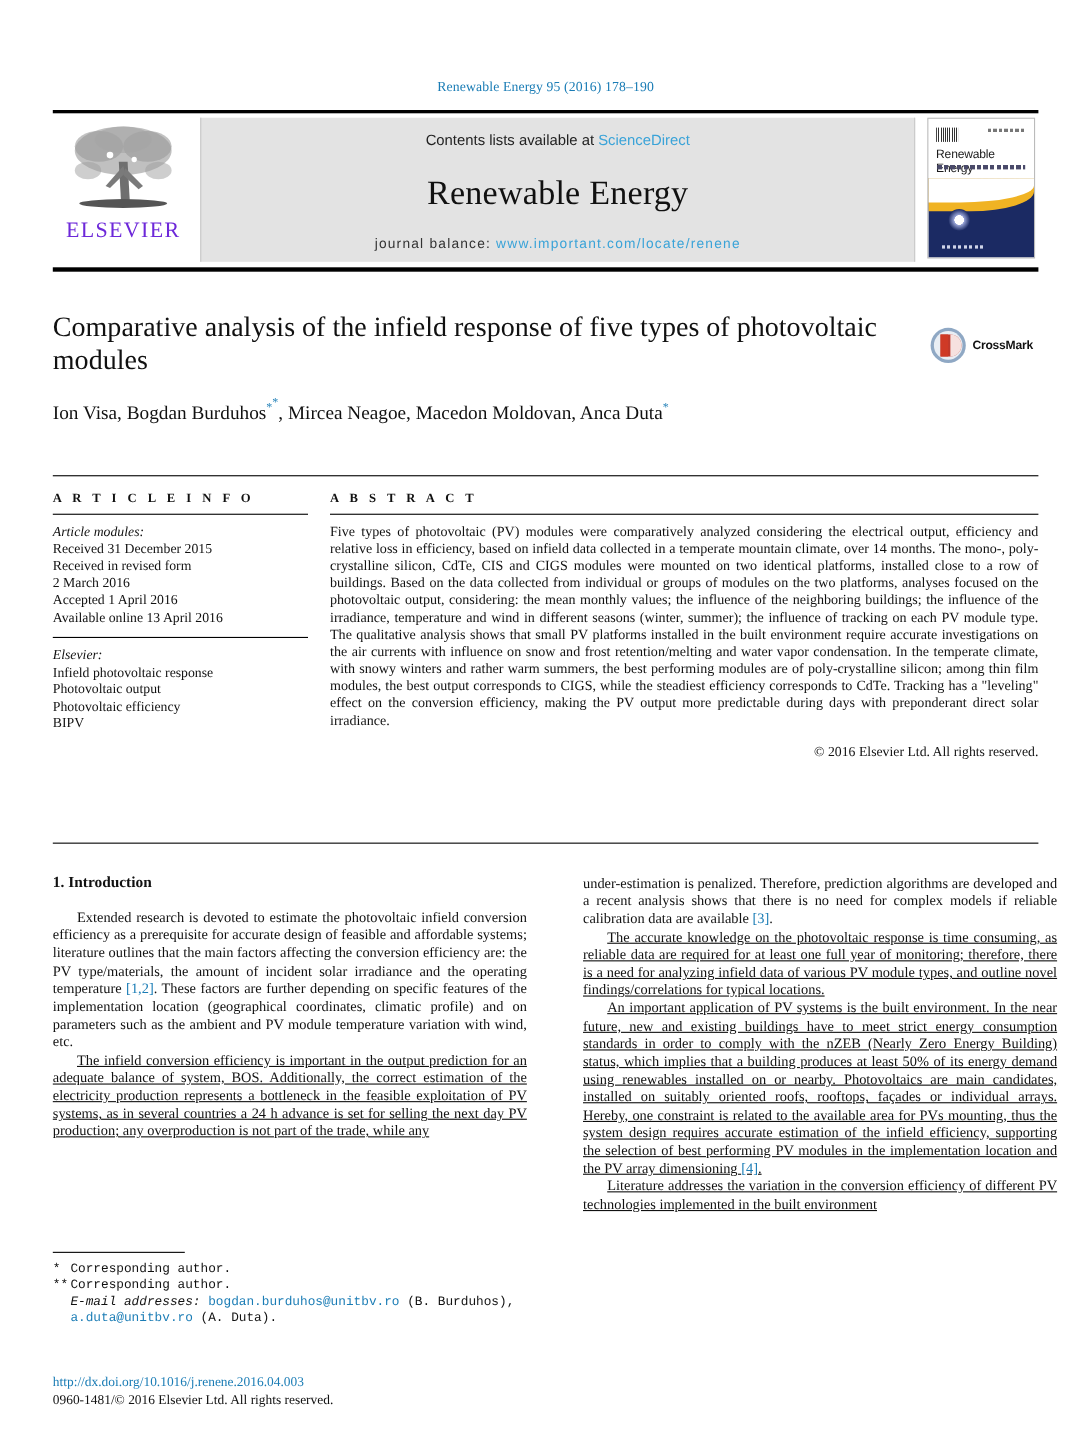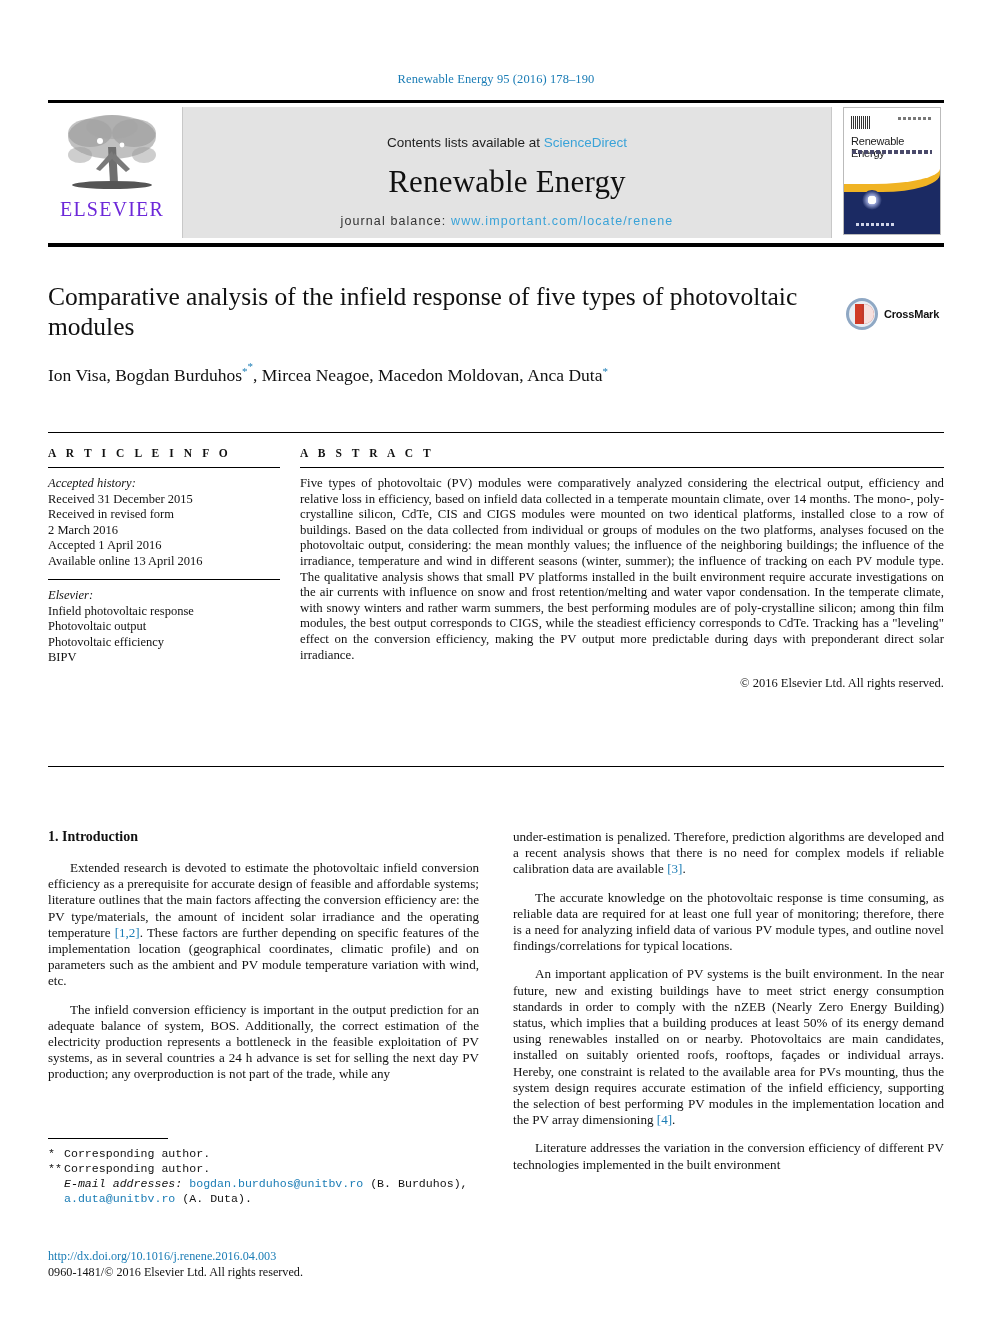--- a/index.html
+++ b/index.html
@@ -72,21 +72,21 @@
   }
   .center-block {
     flex: 1 1 auto;
     background: #e3e3e3;
     border-left: 1px solid #c8c8c8;
     border-right: 1px solid #c8c8c8;
     display: flex;
     flex-direction: column;
     align-items: center;
     justify-content: space-between;
-    padding: 28px 0 10px 0;
+    padding: 13px 0 10px 0;
     box-sizing: border-box;
     margin-left: 6px;
   }
   .contents-line {
     font-size: 13.5px;
     font-family: "Liberation Sans", sans-serif;
     color: #222;
   }
   .contents-line .sd { color: #3aa3d8; }
   .journal-name {
@@ -279,45 +279,45 @@
     position: absolute;
     top: 766px;
     left: 48px;
     width: 896px;
     border-top: 1px solid #000;
   }
 
   
   .body-cols {
     position: absolute;
-    top: 829px;
+    top: 795px;
     left: 48px;
     width: 896px;
     height: 400px;
     display: flex;
-    gap: 34px;
+    gap: 51px;
   }
   .bcol { width: 431px; flex: 0 0 431px; }
   .h-sec {
     font-family: "Liberation Serif", serif;
     font-size: 14px;
     font-weight: bold;
     margin: 0 0 15px 0;
     color: #111;
   }
   .p {
     font-family: "Liberation Serif", serif;
     font-size: 13.1px;
     line-height: 16.2px;
     text-align: justify;
     margin: 0;
     text-indent: 22px;
     color: #111;
   }
-  .p + .p { margin-top: 12px; }
+  .p + .p { margin-top: 0; text-decoration: underline; }
   .ref { color: #1a7cb5; }
 
   
   .footnotes {
     position: absolute;
     top: 1138px;
     left: 48px;
     width: 431px;
   }
   .fn-rule {
@@ -423,21 +423,21 @@
     </svg>
     <span class="cm-word">CrossMark</span>
   </div>
 
   <div class="panel">
 
     <div class="col-info">
       <div class="sec-head">A R T I C L E   I N F O</div>
       <div class="thin-rule"></div>
       <div class="info-body">
-        <div class="info-label">Accepted history:</div>
+        <div class="info-label">Article modules:</div>
         <div>Received 31 December 2015</div>
         <div>Received in revised form</div>
         <div>2 March 2016</div>
         <div>Accepted 1 April 2016</div>
         <div>Available online 13 April 2016</div>
       </div>
       <div class="kw-rule"></div>
       <div class="info-body">
         <div class="info-label">Elsevier:</div>
         <div>Infield photovoltaic response</div>

